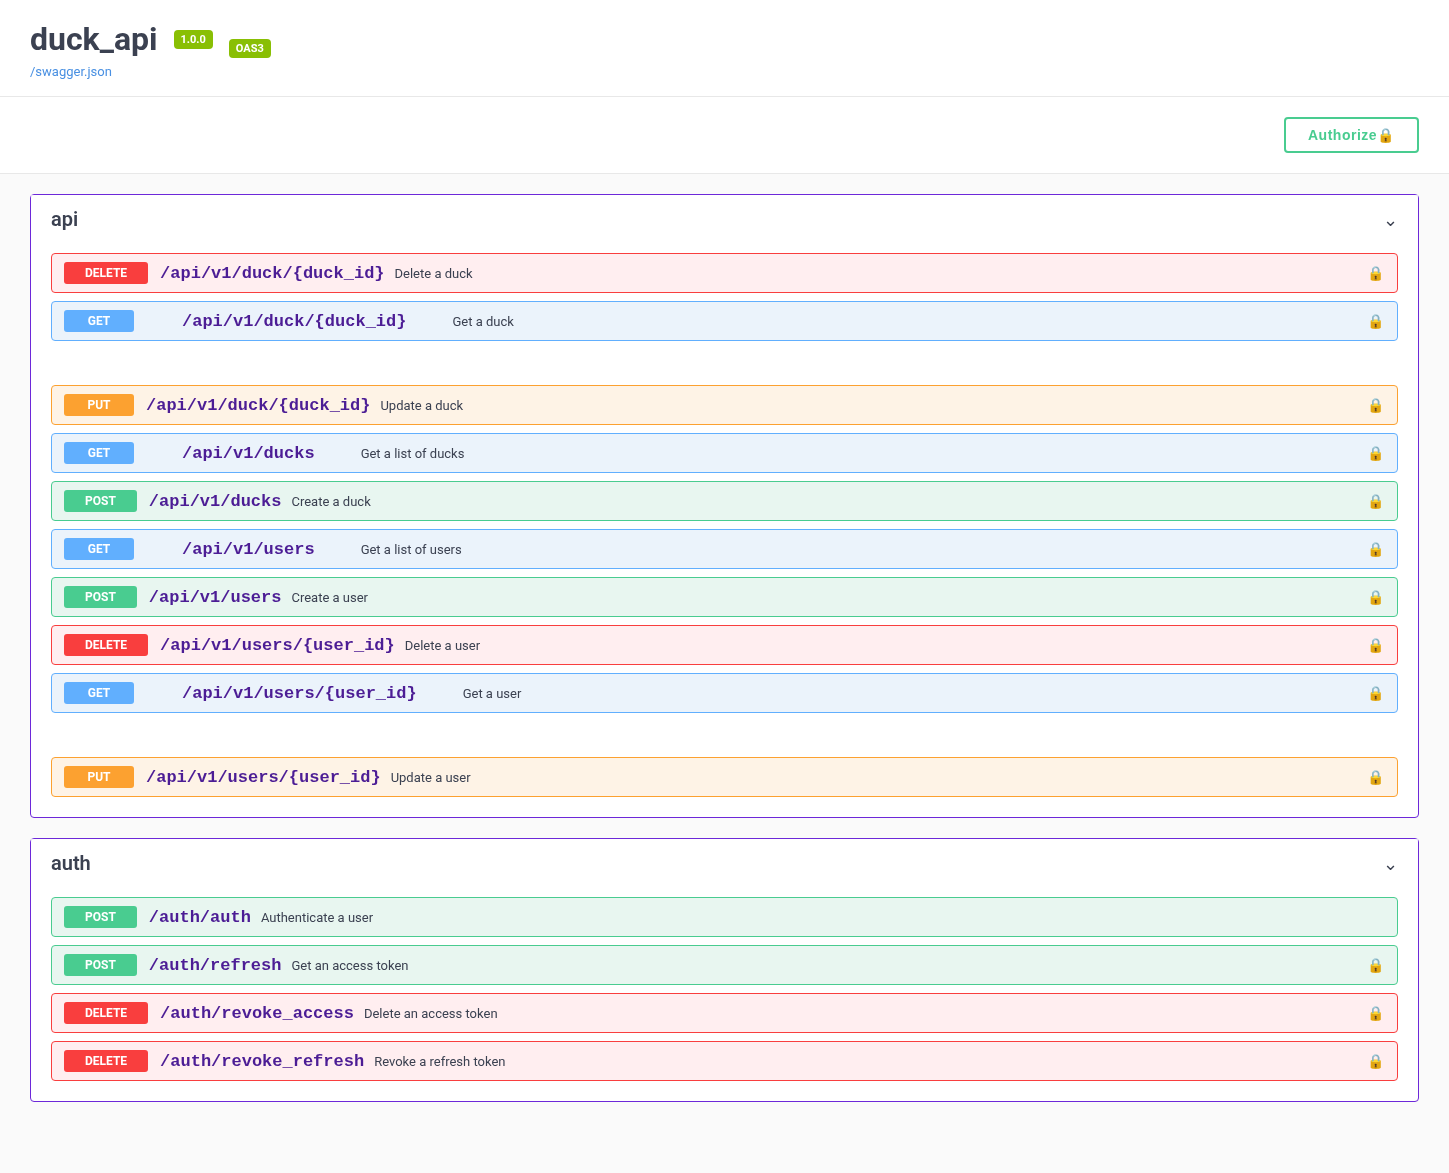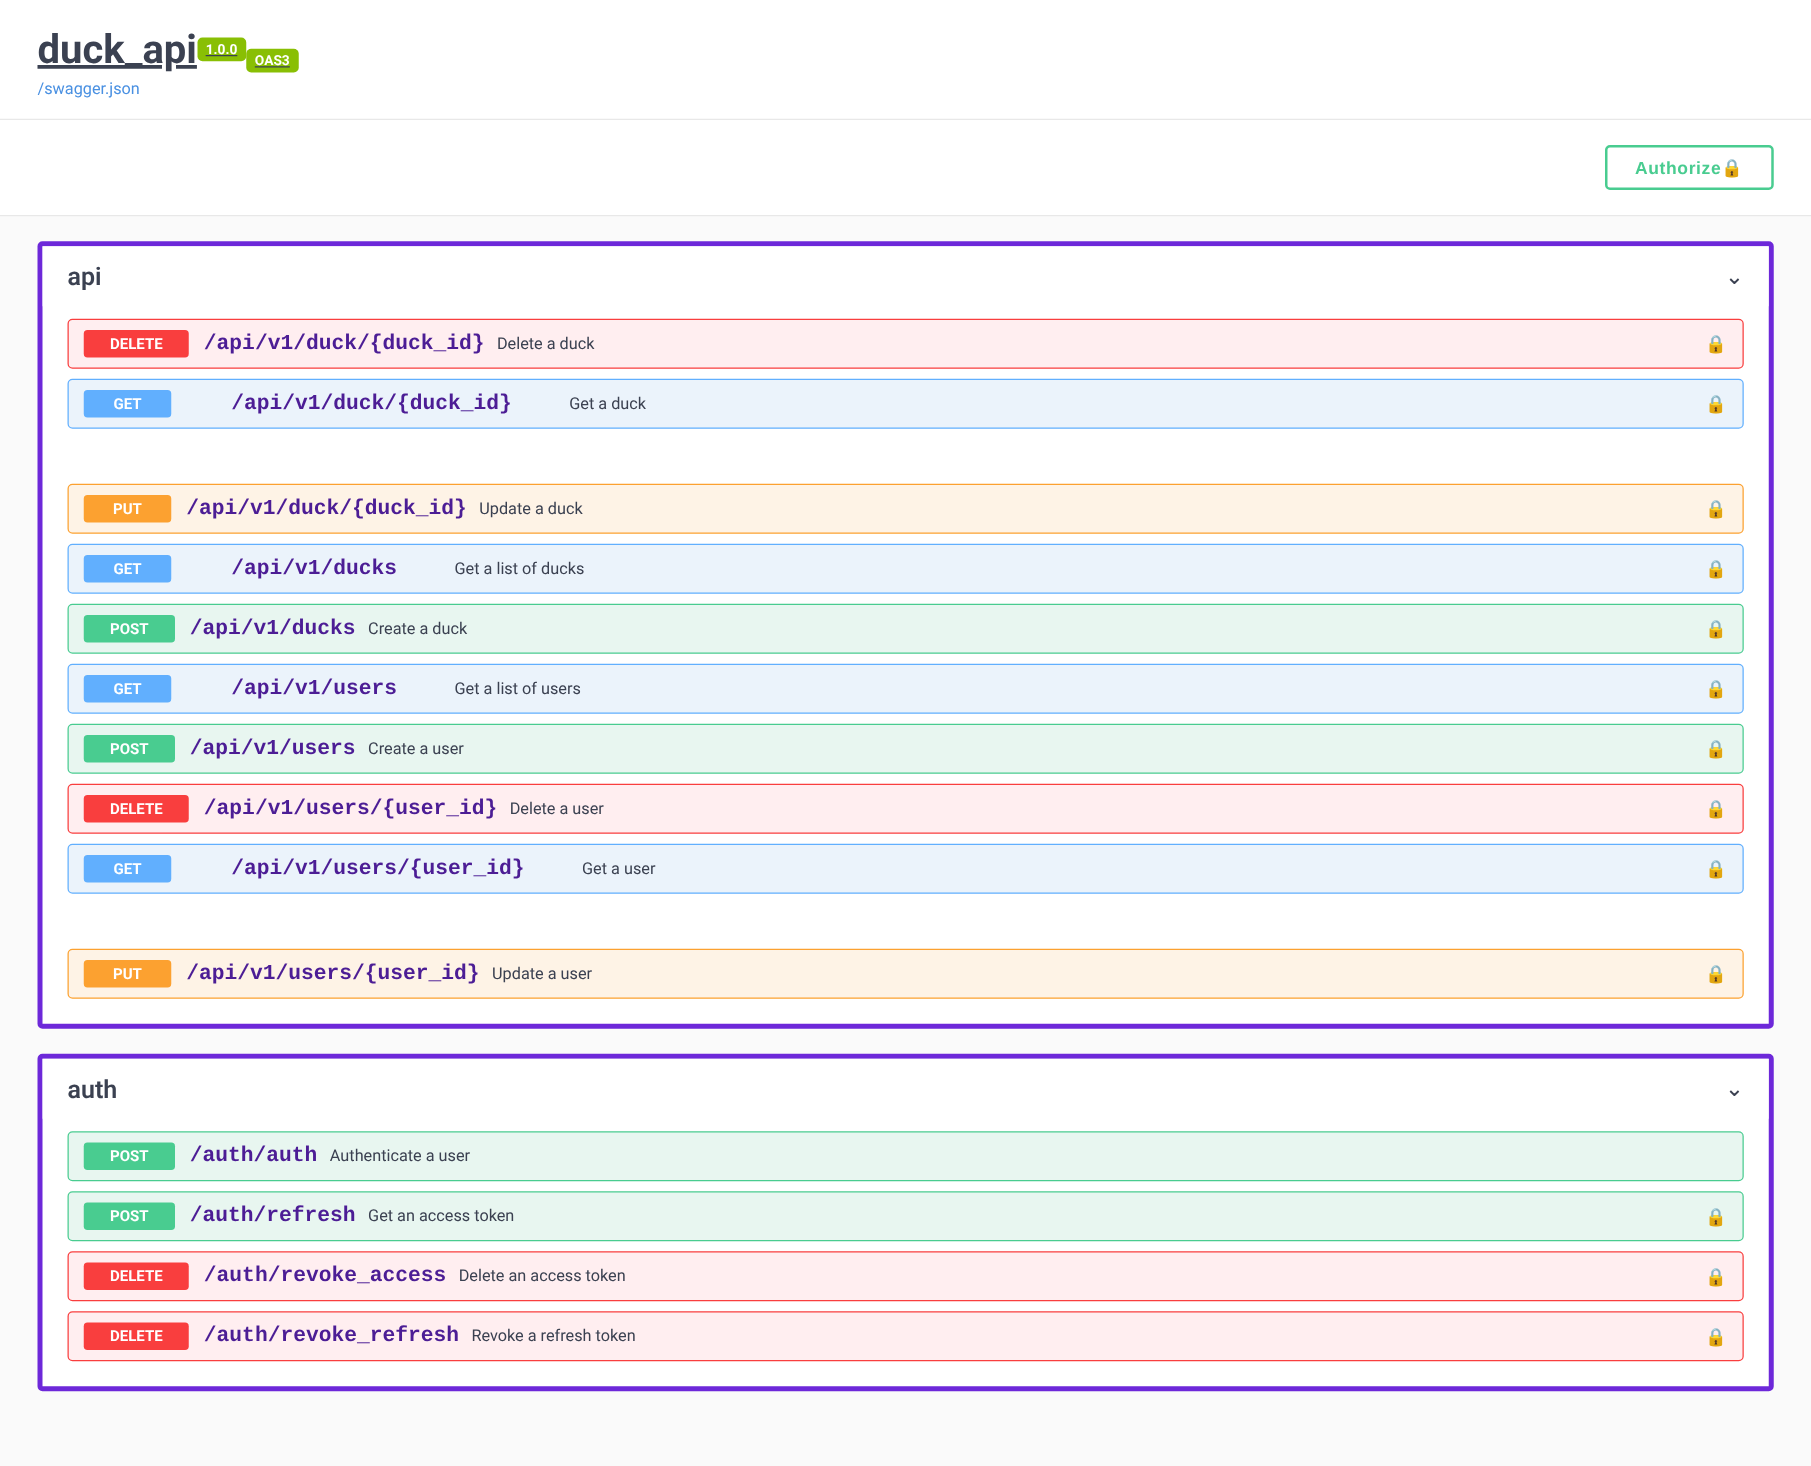--- a/index.html
+++ b/index.html
@@ -9,22 +9,21 @@
       color: #3b4151;
     }
     .header {
       background: #fff;
       padding: 20px 30px 16px;
       border-bottom: 1px solid #e8e8e8;
     }
     .title-row {
       display: flex;
       align-items: center;
-      gap: 0;
-      text-decoration: underline;
+      gap: 16px;
     }
     .app-title {
       font-size: 32px;
       font-weight: 700;
       color: #3b4151;
     }
     .badge-version {
       background: #89bf04;
       color: #fff;
       font-size: 11px;
@@ -71,21 +70,21 @@
       letter-spacing: 0.5px;
     }
     .lock-icon {
       font-size: 14px;
     }
     .main-content {
       padding: 20px 30px;
     }
     .section {
       margin-bottom: 20px;
-      border: 4px solid #6d28d9;
+      border: 1px solid #6d28d9;
       border-radius: 4px;
       background: #fff;
     }
     .section-header {
       display: flex;
       justify-content: space-between;
       align-items: center;
       padding: 12px 20px;
       cursor: pointer;
       background: rgba(255,255,255,0.8);

